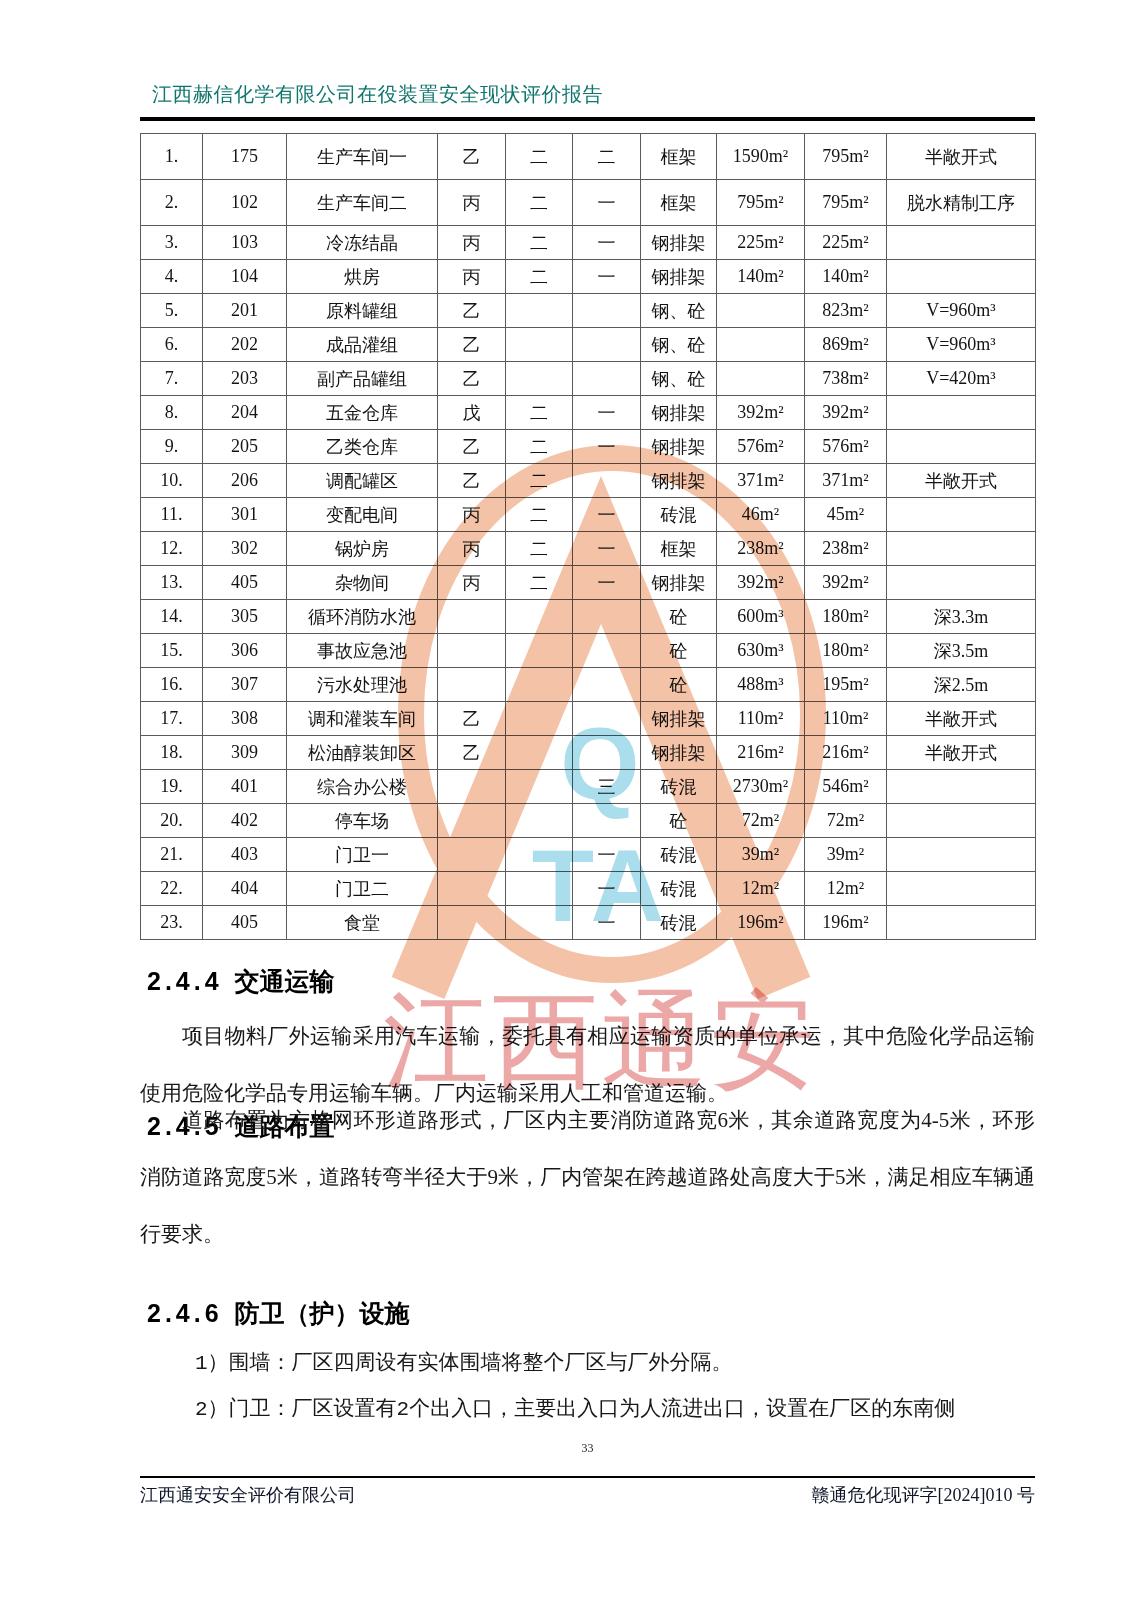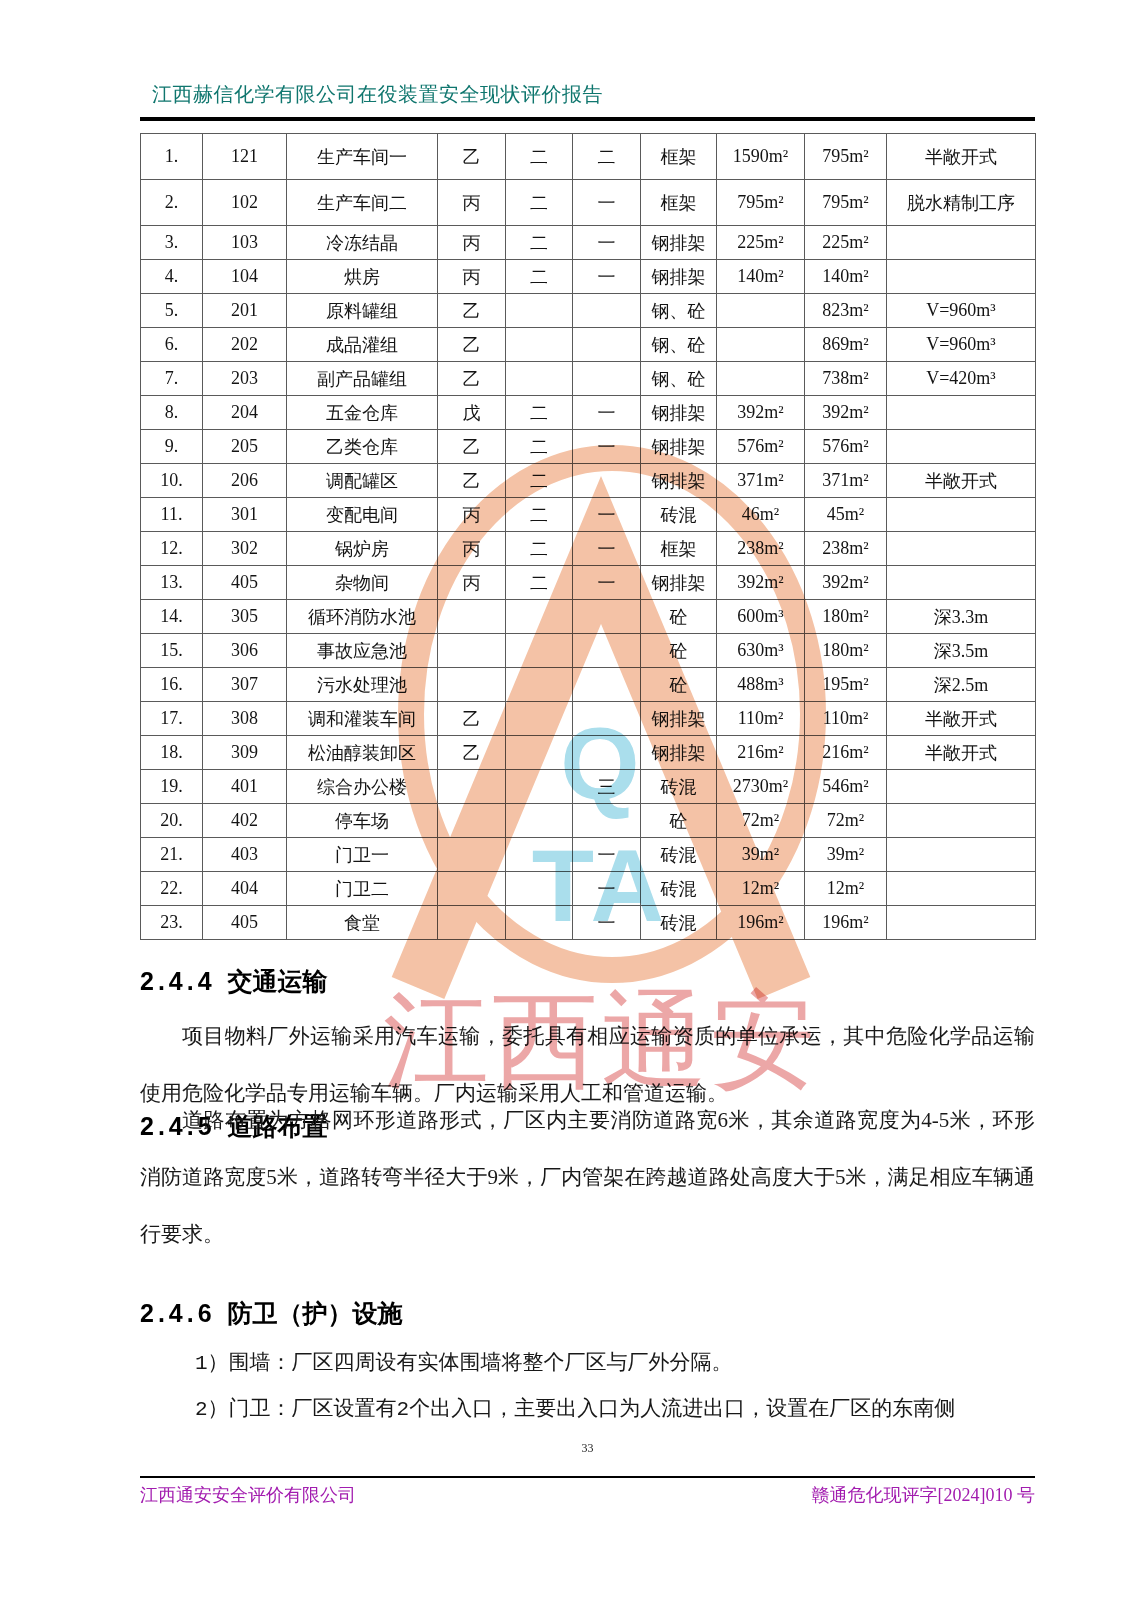--- a/index.html
+++ b/index.html
@@ -55,21 +55,21 @@
   }
   table.btable tr{height:34px;}
   table.btable tr.tall{height:46px;}
   
   .sec-head{
     position:absolute;left:0;width:895px;
     font-family:"Liberation Sans","DejaVu Sans",sans-serif;
     font-weight:700;font-size:25px;color:#000;
     white-space:nowrap;
   }
-  .sec-head .num{letter-spacing:4px;margin-right:12px;}
+  .sec-head .num{letter-spacing:4px;margin-right:12px;margin-left:7px;}
   .para{
     position:absolute;left:0;width:895px;
     font-size:21px;line-height:57px;
     text-align:justify;text-indent:2em;
     color:#181818;
   }
   .items{
     position:absolute;left:55px;width:840px;
     font-size:21px;line-height:46px;
     color:#181818;
@@ -78,21 +78,21 @@
   .page-num{
     position:absolute;left:0;top:1441px;width:895px;
     text-align:center;font-size:12px;color:#222;
   }
   .footer-rule{
     position:absolute;left:0;top:1476px;width:895px;
     border-top:2px solid #000;height:0;
   }
   .footer{
     position:absolute;left:0;top:1483px;width:895px;
-    font-size:18px;color:#a21caf;
+    font-size:18px;color:#0f172a;
   }
   .footer .fl{float:left;}
   .footer .fr{float:right;}
 </style>
 </head>
 <body>
 
 <div class="page">
 
   <svg class="wm-logo" width="1131" height="1600" viewBox="0 0 1131 1600">
@@ -118,21 +118,21 @@
           <col style="width:67px">
           <col style="width:68px">
         <col style="width:76px">
           <col style="width:88px">
           <col style="width:82px">
         <col style="width:149px">
       </colgroup>
       <tbody>
           <tr class="tall">
             <td>1.</td>
-            <td>121</td>
+            <td>175</td>
             <td>生产车间一</td>
             <td>乙</td>
             <td>二</td>
             <td>二</td>
             <td>框架</td>
             <td>1590m²</td>
             <td>795m²</td>
             <td>半敞开式</td>
           </tr>
           <tr class="tall">

